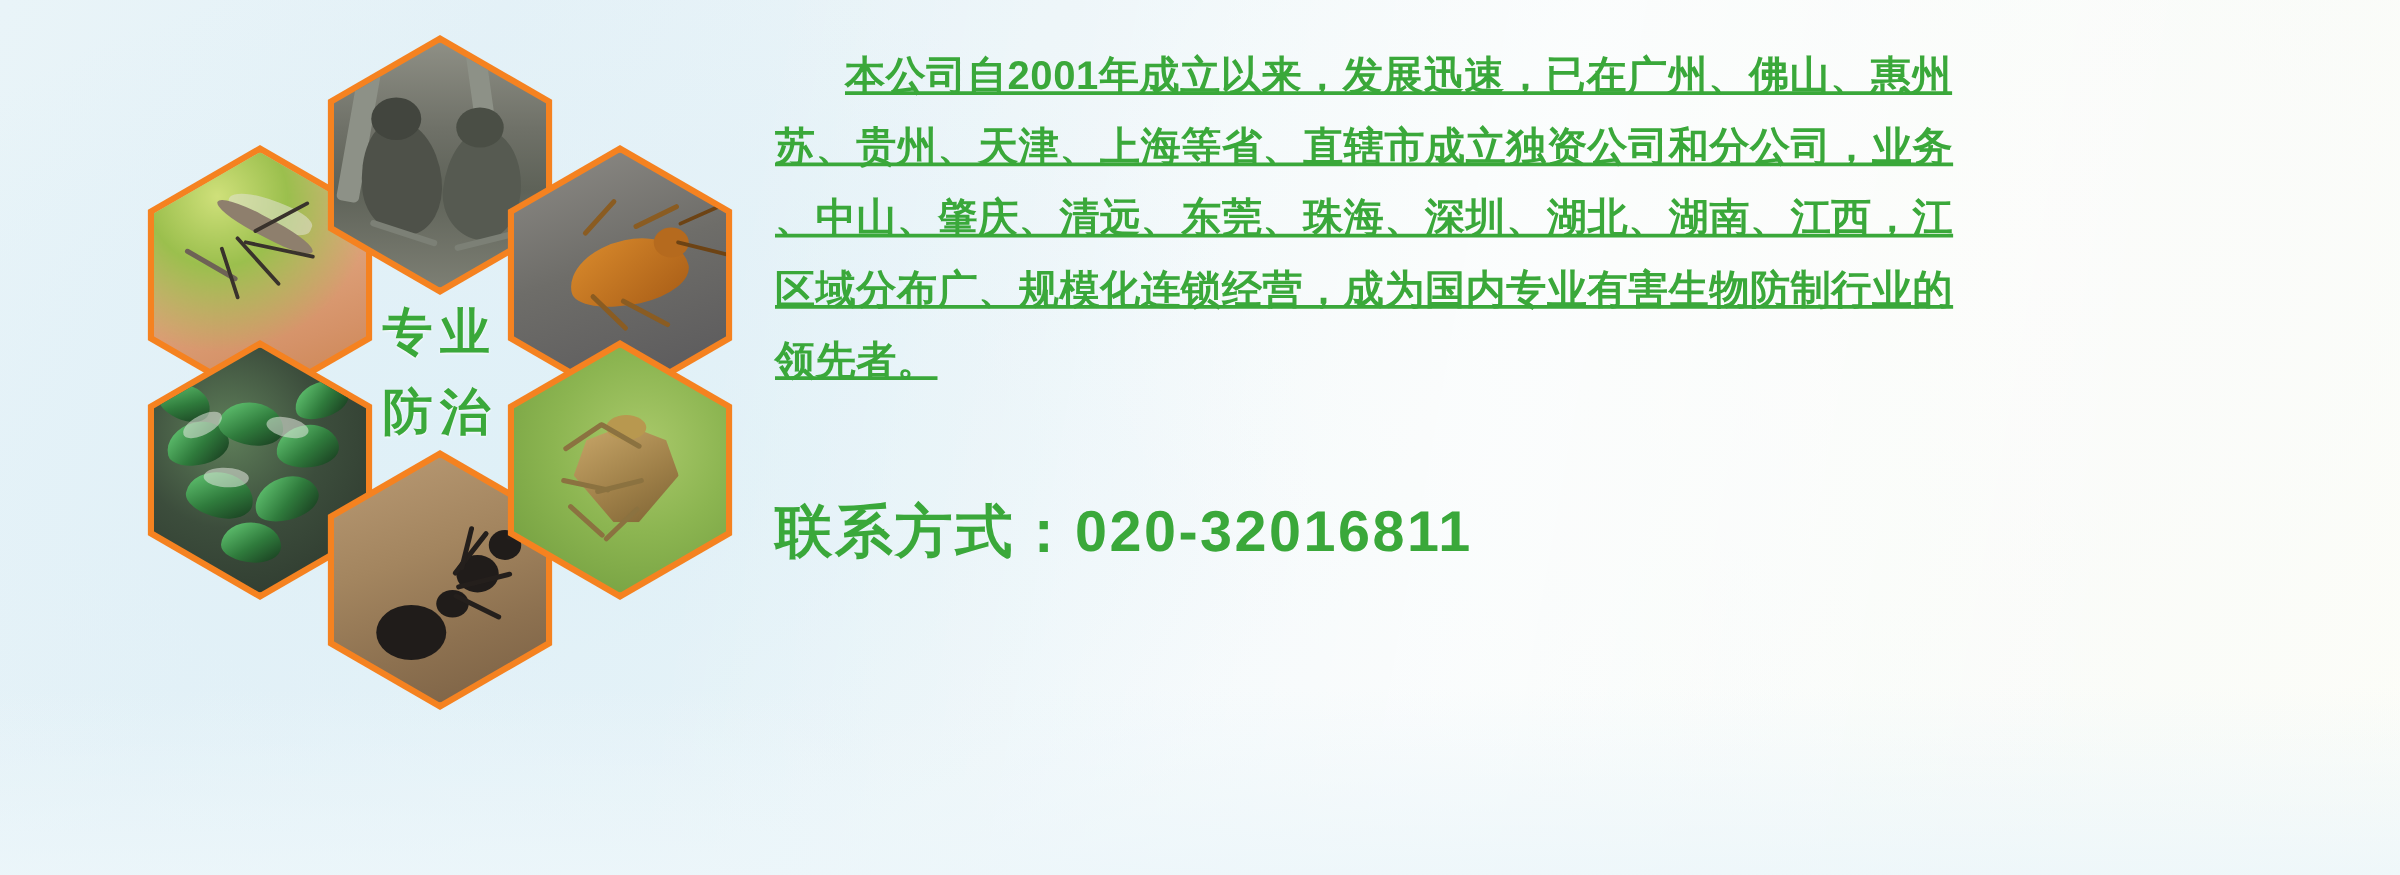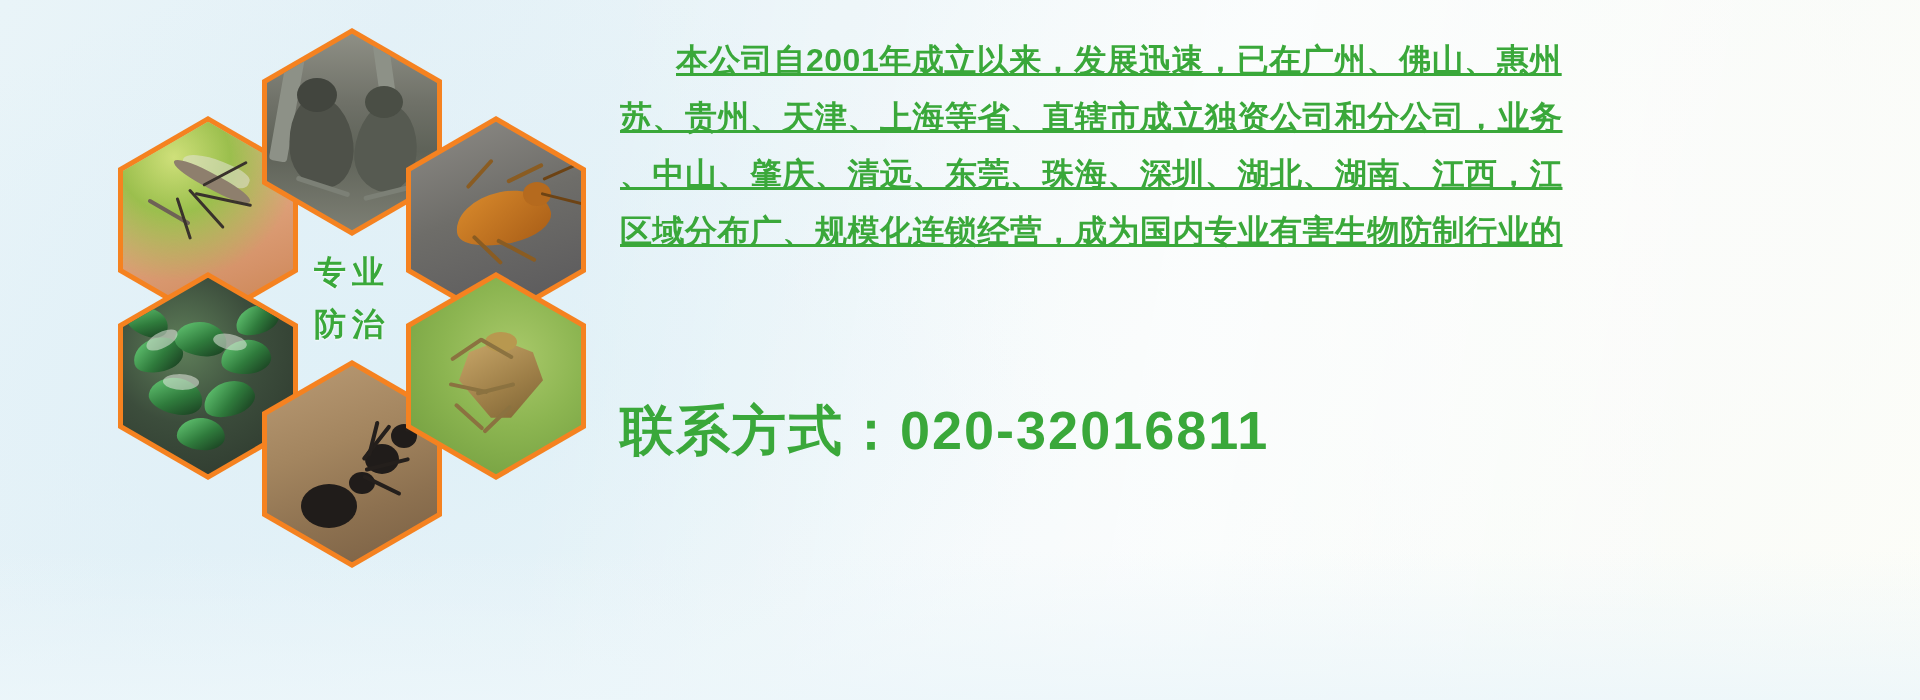--- a/index.html
+++ b/index.html
@@ -45,21 +45,21 @@
   .h-mosquito{left:18px;top:108px;}
   .h-rats    {left:162px;top:20px;}
   .h-roach   {left:306px;top:108px;}
   .h-flies   {left:18px;top:264px;}
   .h-ant     {left:162px;top:352px;}
   .h-stink   {left:306px;top:264px;}
 
   #hex-label{
     position:absolute;left:162px;top:186px;width:180px;height:208px;
     display:flex;flex-direction:column;align-items:center;justify-content:center;
-    color:#3aa83a;font-weight:bold;font-size:32px;line-height:1.45;
+    color:#3aa83a;font-weight:bold;font-size:40px;line-height:1.45;
     letter-spacing:6px;text-shadow:0 1px 2px rgba(255,255,255,.9);
   }
   #hex-label .l2{margin-top:6px;}
 
   
   .ph-mosquito{background:
       radial-gradient(circle at 30% 18%, #cfe07a 0%, #9bbf4d 28%, rgba(155,191,77,0) 62%),
       linear-gradient(160deg,#e8bf9e 0%,#e2a882 40%,#d59268 75%,#c9834f 100%);}
   .ph-rats{background:
       linear-gradient(180deg,#8e8f85 0%,#6f7168 35%,#5e6258 60%,#7d7f74 100%);}
@@ -112,21 +112,21 @@
     letter-spacing:.5px;
     text-decoration:underline;
   }
   #copy .line{white-space:pre;}
   #copy .line.first{text-indent:56px;}
 
   #contact{
     position:absolute;left:620px;top:395px;width:1290px;
     color:#3aa83a;font-weight:bold;
   }
-  #contact .c-line1{font-size:54px;letter-spacing:2px;padding-left:0px;}
+  #contact .c-line1{font-size:46px;letter-spacing:2px;padding-left:0px;}
   #contact .c-line2{font-size:54px;letter-spacing:2px;padding-left:282px;margin-top:18px;}
 </style>
 </head>
 <body>
 
 <div id="banner">
 
   <div id="sweep"></div>
   <div id="bottomglow"></div>
 
@@ -224,19 +224,20 @@
       <span class="l1">专业</span>
       <span class="l2">防治</span>
     </div>
   </div>
 
   <div id="copy">
     <div class="line first">本公司自2001年成立以来，发展迅速，已在广州、佛山、惠州</div>
     <div class="line">苏、贵州、天津、上海等省、直辖市成立独资公司和分公司，业务</div>
     <div class="line">、中山、肇庆、清远、东莞、珠海、深圳、湖北、湖南、江西，江</div>
     <div class="line">区域分布广、规模化连锁经营，成为国内专业有害生物防制行业的</div>
+    <div class="line">领先者。</div>
   </div>
 
   <div id="contact">
     <div class="c-line1">联系方式：020-32016811</div>
   </div>
 
 </div>
 
 </body></html>

